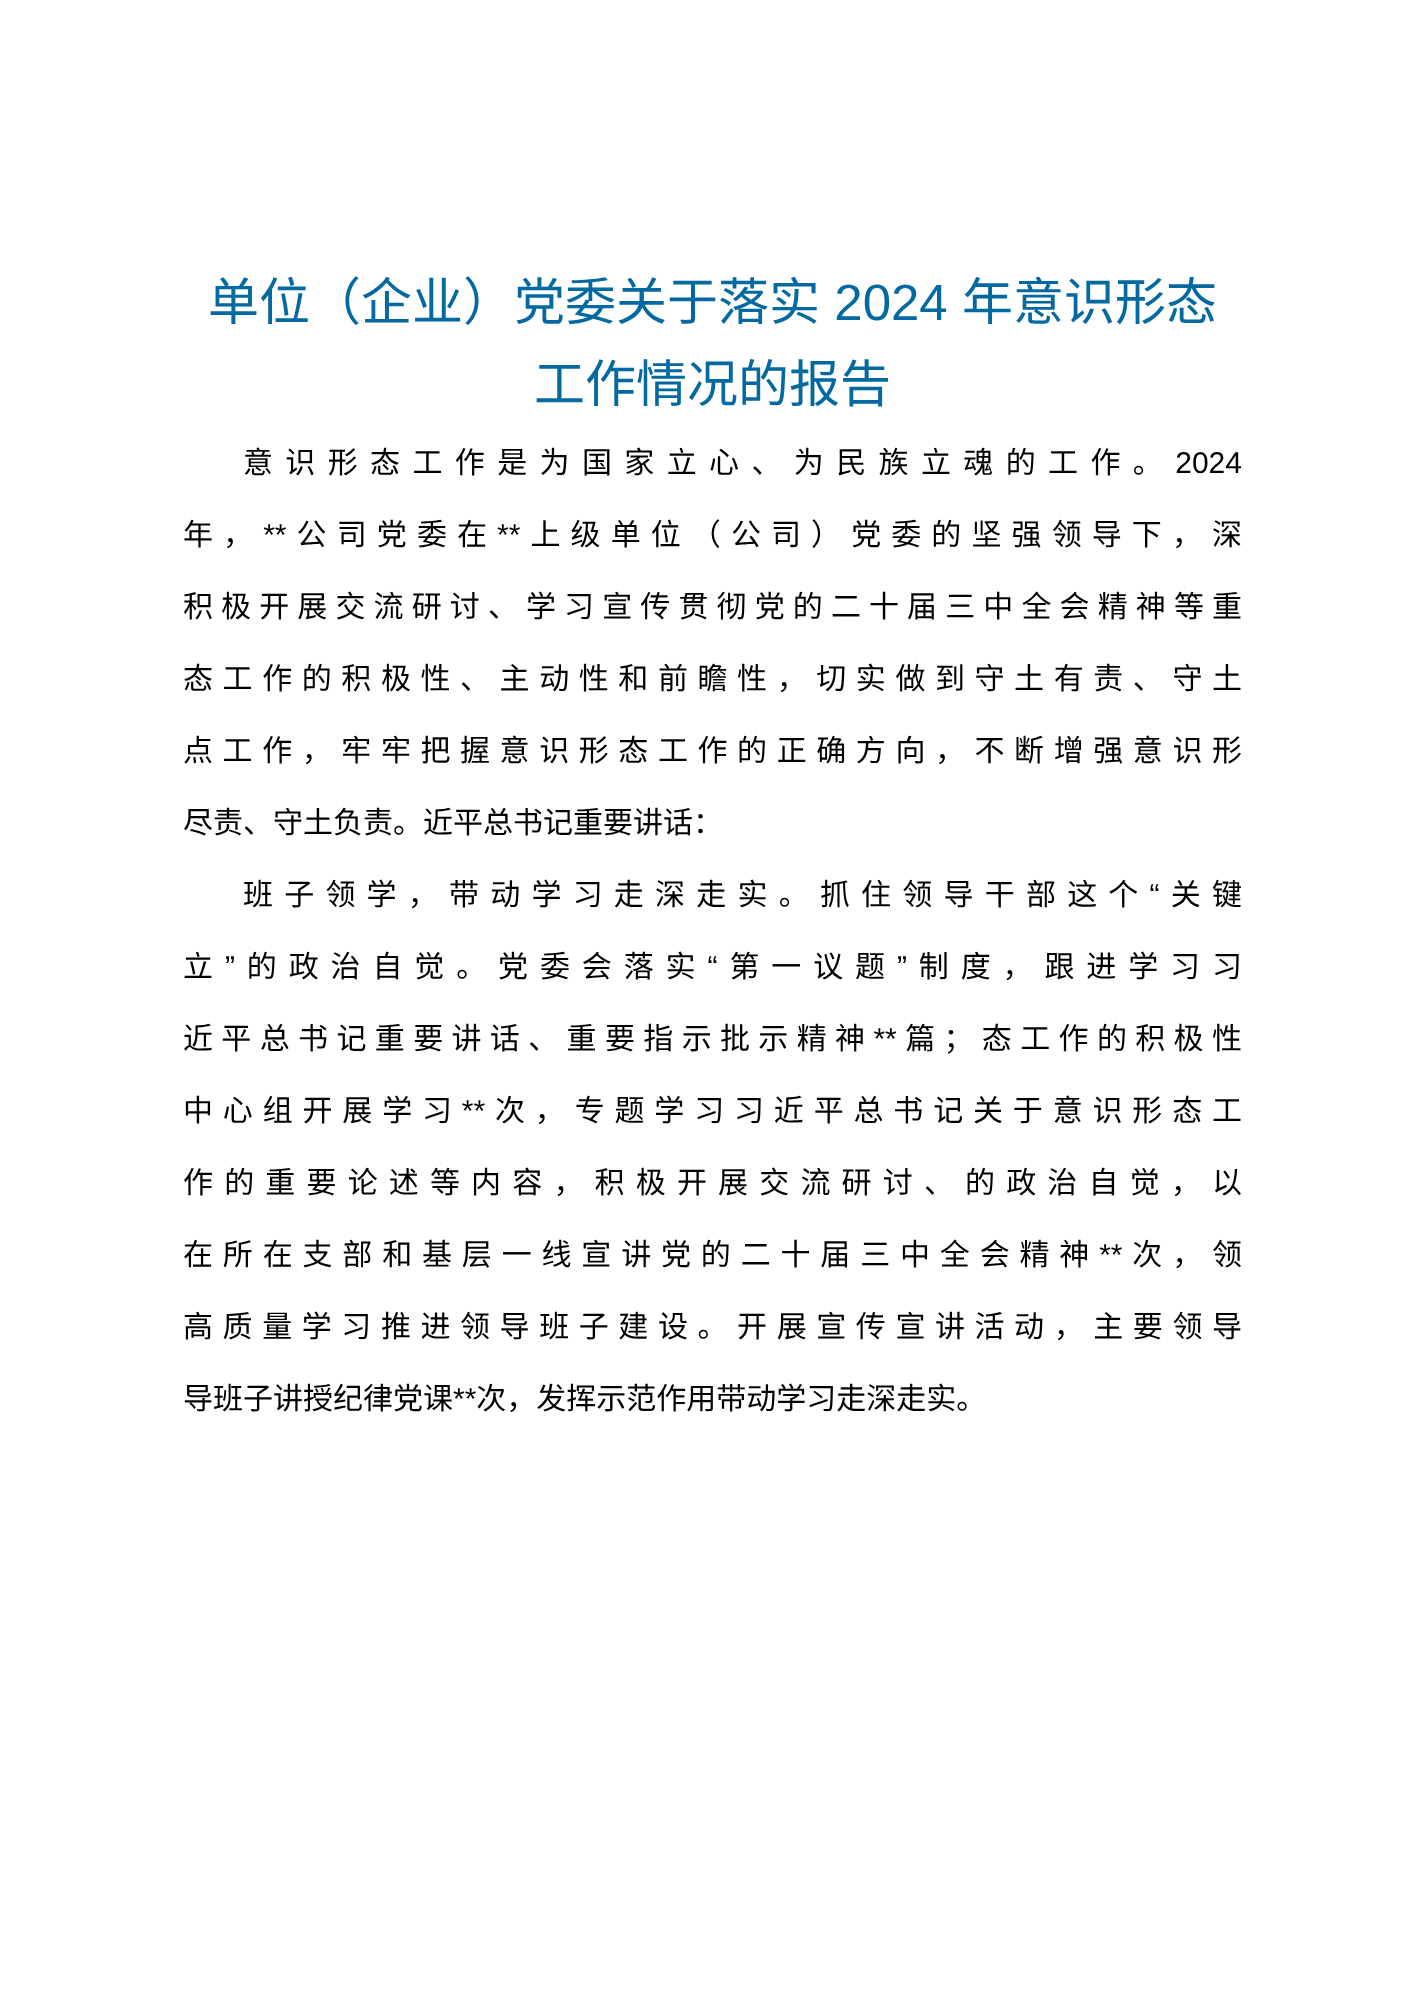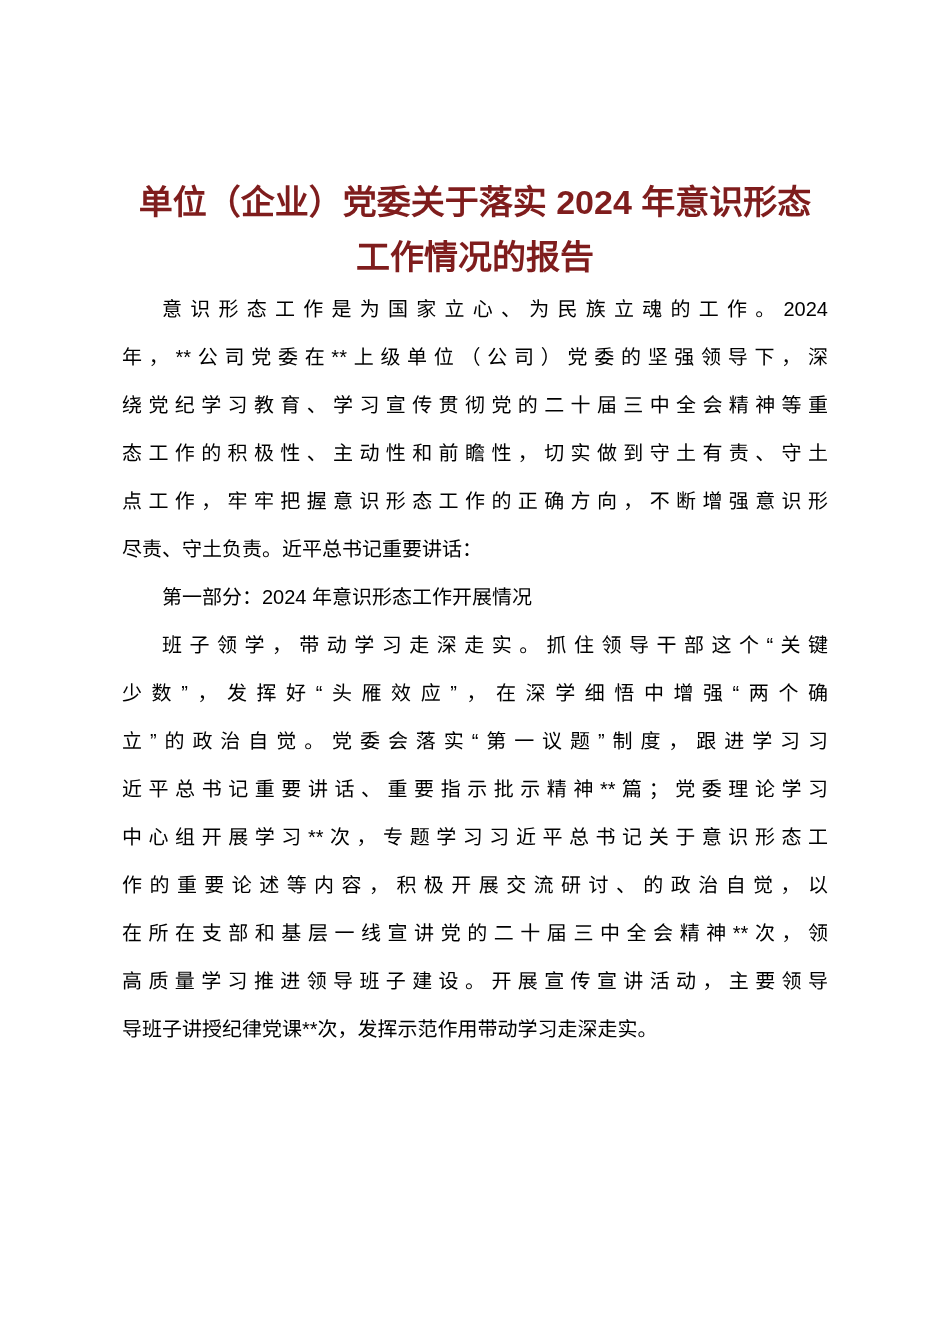--- a/index.html
+++ b/index.html
@@ -17,23 +17,23 @@
     width: 950px;
     height: 1344px;
     padding: 175px 122px 0 122px;
     background: #ffffff;
     color: #000000;
     font-family: "Liberation Sans", sans-serif;
   }
   .doc-title {
     font-size: 34px;
     line-height: 55px;
-    font-weight: 700;
+    font-weight: 400;
     text-align: center;
-    color: #7f1d1d;
+    color: #0369a1;
     margin: 0;
   }
   .doc-body {
     margin-top: 0;
   }
   .text-line {
     font-size: 20px;
     line-height: 48px;
     color: #000000;
     white-space: nowrap;
@@ -48,28 +48,26 @@
   }
 </style>
 </head>
 <body>
 
 <div class="page">
   <h1 class="doc-title">单位（企业）党委关于落实 2024 年意识形态工作情况的报告</h1>
   <div class="doc-body">
       <div class="text-line fill indent">意识形态工作是为国家立心、为民族立魂的工作。2024</div>
       <div class="text-line fill">年，**公司党委在**上级单位（公司）党委的坚强领导下，深</div>
-      <div class="text-line fill">绕党纪学习教育、学习宣传贯彻党的二十届三中全会精神等重</div>
+      <div class="text-line fill">积极开展交流研讨、学习宣传贯彻党的二十届三中全会精神等重</div>
       <div class="text-line fill">态工作的积极性、主动性和前瞻性，切实做到守土有责、守土</div>
       <div class="text-line fill">点工作，牢牢把握意识形态工作的正确方向，不断增强意识形</div>
       <div class="text-line">尽责、守土负责。近平总书记重要讲话：</div>
-      <div class="text-line indent">第一部分：2024 年意识形态工作开展情况</div>
       <div class="text-line fill indent">班子领学，带动学习走深走实。抓住领导干部这个“关键</div>
-      <div class="text-line fill">少数”，发挥好“头雁效应”，在深学细悟中增强“两个确</div>
       <div class="text-line fill">立”的政治自觉。党委会落实“第一议题”制度，跟进学习习</div>
-      <div class="text-line fill">近平总书记重要讲话、重要指示批示精神**篇；党委理论学习</div>
+      <div class="text-line fill">近平总书记重要讲话、重要指示批示精神**篇；态工作的积极性</div>
       <div class="text-line fill">中心组开展学习**次，专题学习习近平总书记关于意识形态工</div>
       <div class="text-line fill">作的重要论述等内容，积极开展交流研讨、的政治自觉，以</div>
       <div class="text-line fill">在所在支部和基层一线宣讲党的二十届三中全会精神**次，领</div>
       <div class="text-line fill">高质量学习推进领导班子建设。开展宣传宣讲活动，主要领导</div>
       <div class="text-line">导班子讲授纪律党课**次，发挥示范作用带动学习走深走实。</div>
     </div>
 </div>
 
 </body></html>

